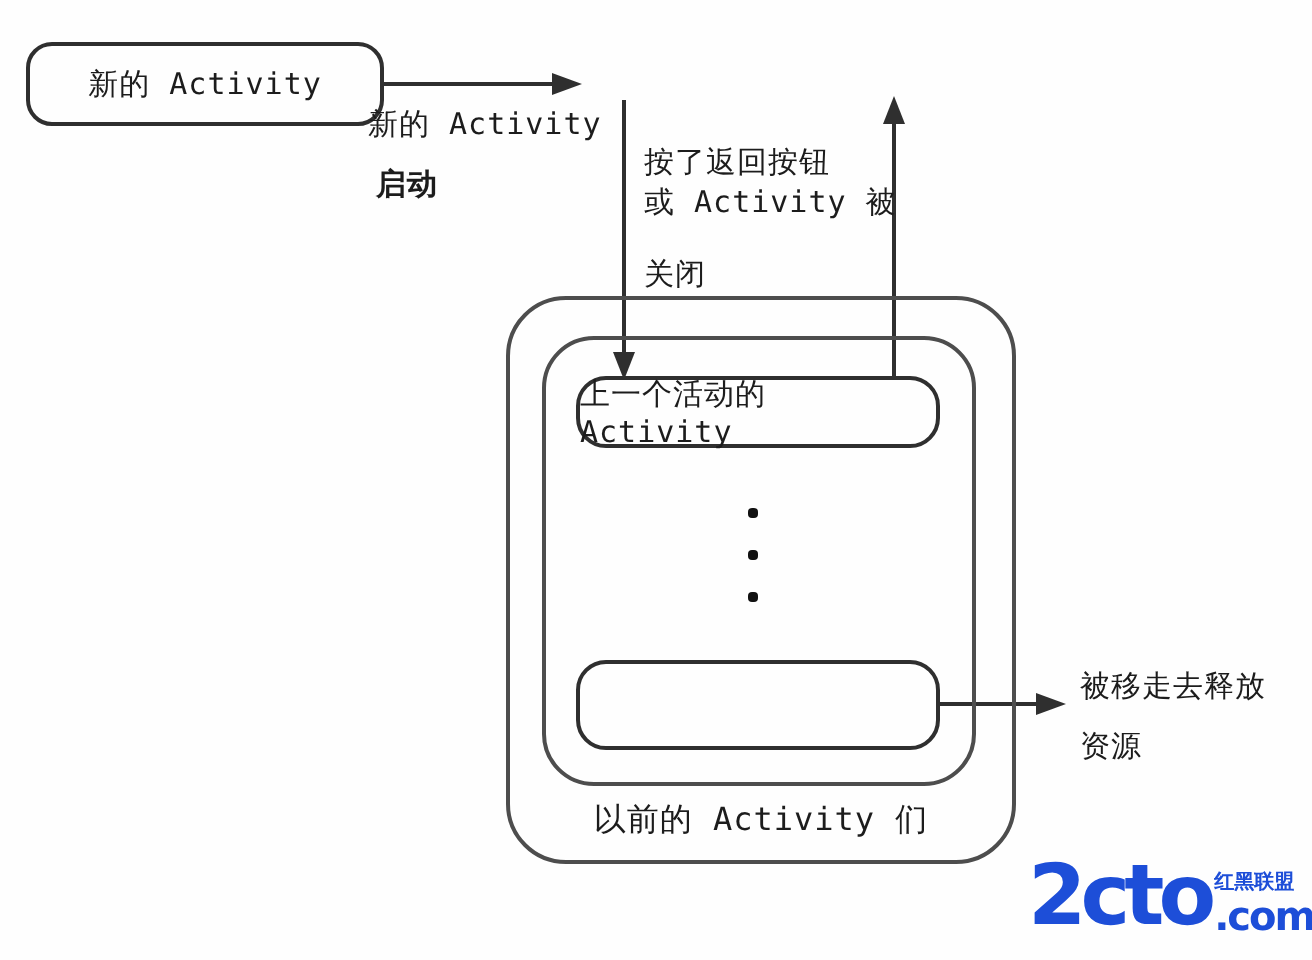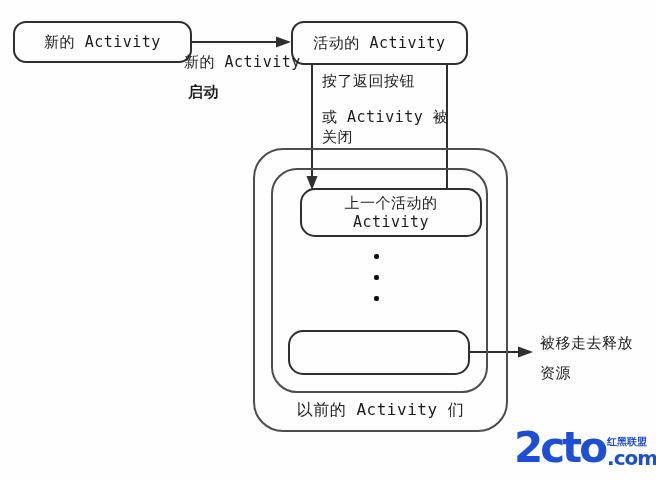--- a/index.html
+++ b/index.html
@@ -113,45 +113,42 @@
     <g>
       <line x1="470" y1="352" x2="519" y2="352" stroke="#2f2f2f" stroke-width="2"></line>
       <polygon points="533,352 518,346.5 518,357.5" fill="#2f2f2f"></polygon>
     </g>
   </svg>
 
   <div class="node" style="left:13px; top:21px; width:179px; height:42px;">
     <span>新的 Activity</span>
   </div>
 
-  <div class="node" style="left:291px; top:21px; width:177px; height:44px;">
-    <span>活动的 Activity</span>
-  </div>
 
   <div class="container-frame" style="left:253px; top:148px; width:255px; height:284px; border-radius:30px;"></div>
 
   <div class="container-frame" style="left:271px; top:168px; width:217px; height:225px; border-radius:26px;"></div>
 
-  <div class="node" style="left:300px; top:188px; width:182px; height:49px; border-radius:15px;text-align:center;">
+  <div class="node" style="left:288px; top:188px; width:182px; height:36px; border-radius:15px;">
     <span>上一个活动的 Activity</span>
   </div>
 
   <div class="dots">
     <div class="dot"></div>
     <div class="dot"></div>
     <div class="dot"></div>
   </div>
 
   <div class="node" style="left:288px; top:330px; width:182px; height:45px; border-radius:15px;"></div>
 
   <div class="lbl" style="left:184px; top:53px;">新的 Activity</div>
   <div class="lbl" style="left:188px; top:83px;font-weight:bold;">启动</div>
 
   <div class="lbl" style="left:322px; top:72px;">按了返回按钮</div>
-  <div class="lbl" style="left:322px; top:108px;">或 Activity 被</div>
+  <div class="lbl" style="left:322px; top:92px;">或 Activity 被</div>
   <div class="lbl" style="left:322px; top:128px;">关闭</div>
 
   <div class="lbl" style="left:540px; top:334px;">被移走去释放</div>
   <div class="lbl" style="left:540px; top:364px;">资源</div>
 
   <div class="lbl lbl-center" style="left:253px; top:400px; width:255px; font-size:16px;">以前的 Activity 们</div>
 
   <div id="watermark" style="color: #1d4ed8;">
     <span id="logo-main">2cto</span>
     <span id="logo-side">

